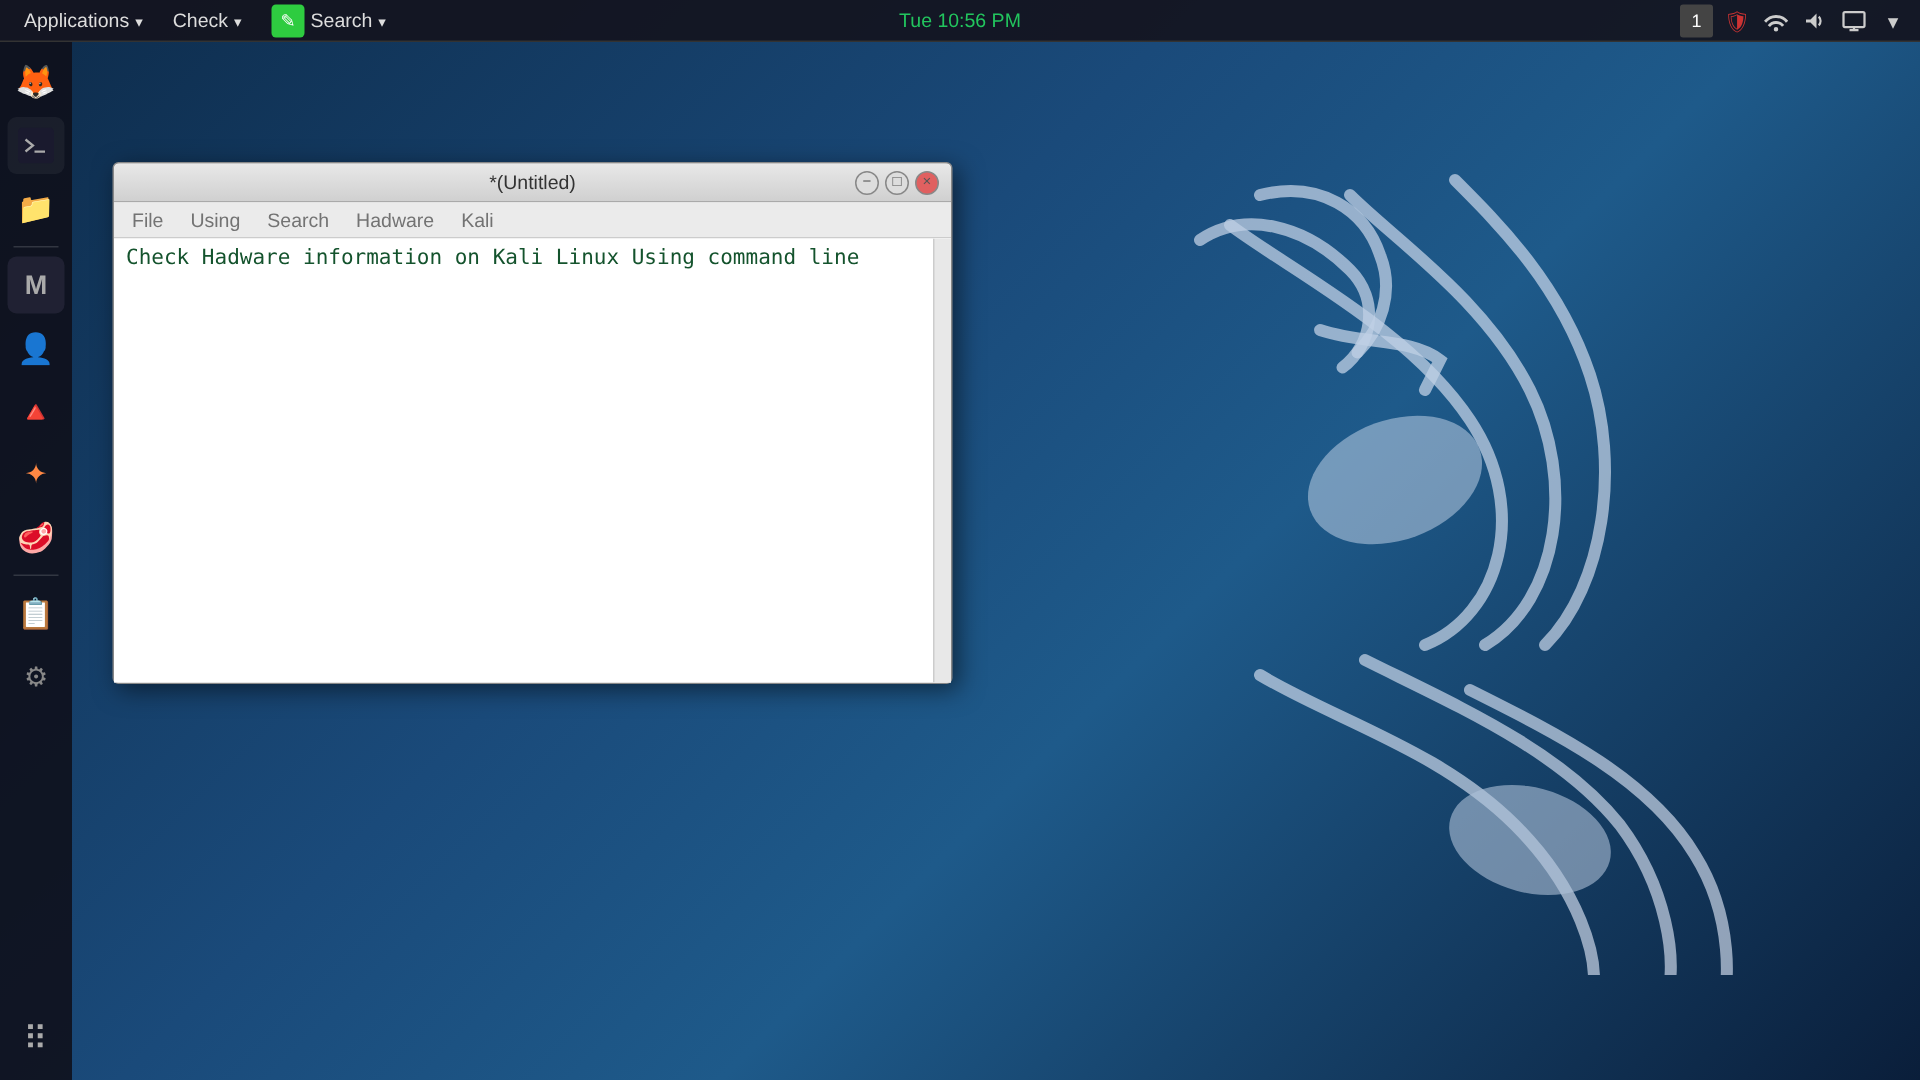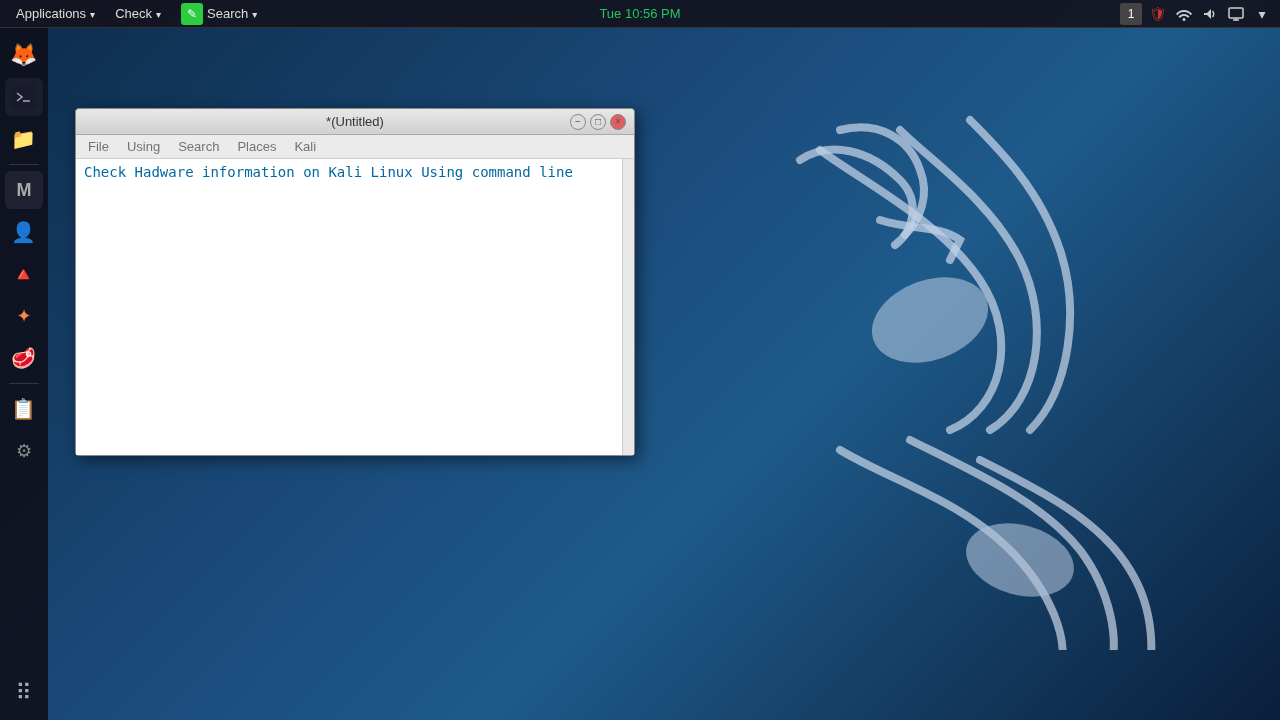--- a/index.html
+++ b/index.html
@@ -217,21 +217,21 @@
       position: relative;
       overflow: hidden;
     }
 
     .editor-area {
       width: 100%;
       height: 100%;
       padding: 4px 8px;
       font-family: monospace;
       font-size: 14px;
-      color: #0369a1;
+      color: #14532d;
       line-height: 1.4;
       white-space: pre;
       overflow: auto;
       background: #fff;
       border: none;
       outline: none;
       resize: none;
     }
 
     .window-scrollbar-v {
@@ -379,21 +379,21 @@
         <div class="win-btn win-btn-min" title="Minimize">−</div>
         <div class="win-btn win-btn-max" title="Maximize">□</div>
         <div class="win-btn win-btn-close" title="Close">×</div>
       </div>
     </div>
 
     <div class="window-menubar">
       <div class="menu-item">File</div>
       <div class="menu-item">Using</div>
       <div class="menu-item">Search</div>
-      <div class="menu-item">Places</div>
+      <div class="menu-item">Hadware</div>
       <div class="menu-item">Kali</div>
     </div>
 
     <div class="window-content">
       <textarea class="editor-area" spellcheck="false" style="">Check Hadware information on Kali Linux Using command line</textarea>
       <div class="window-scrollbar-v"></div>
     </div>
   </div>
 
 </div>

